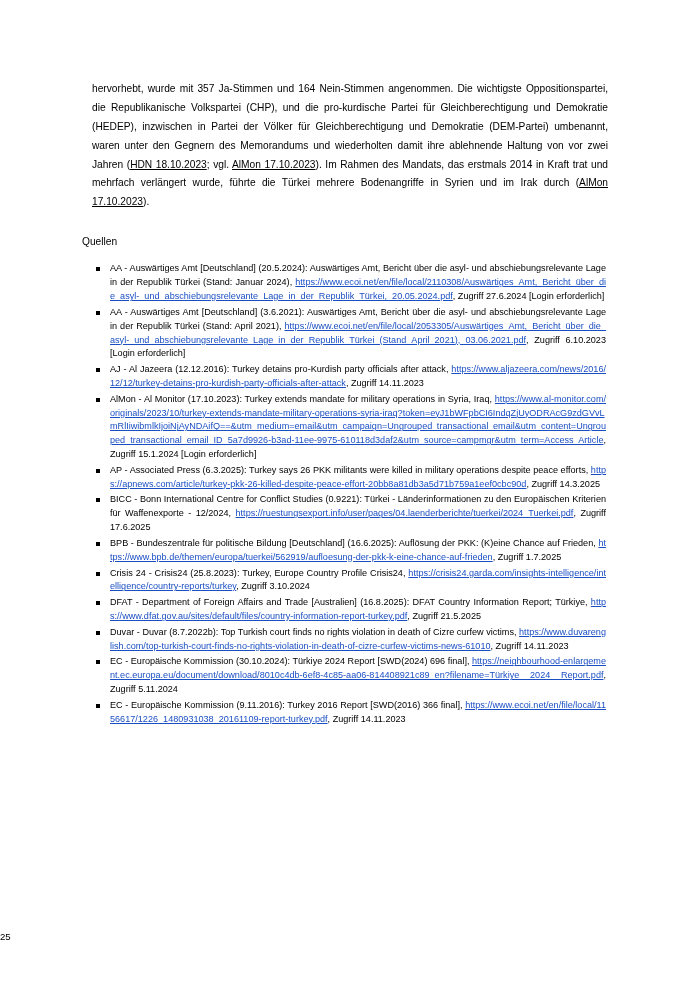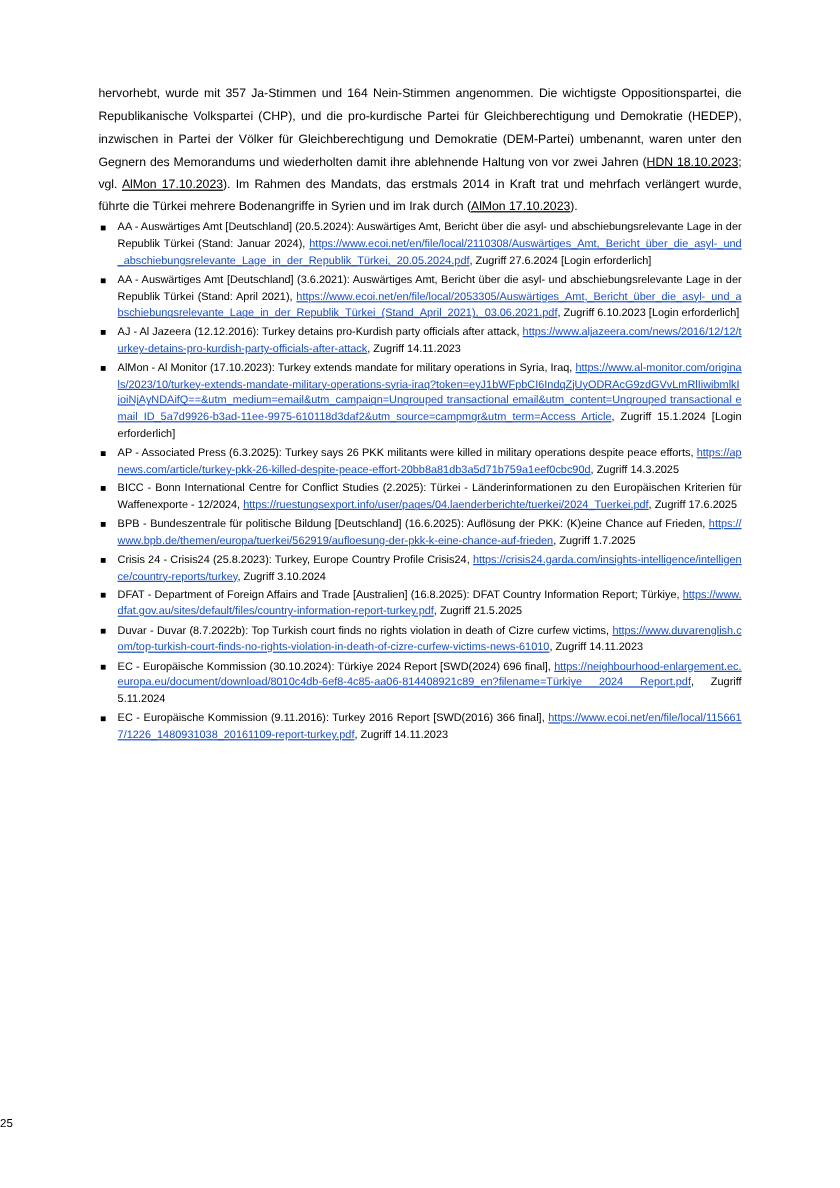--- a/index.html
+++ b/index.html
@@ -20,33 +20,33 @@
     left: 0; top: 0;
     width: 700px;
     height: 990px;
     box-sizing: border-box;
     padding: 70px 82px 40px 82px;
   }
   .body-text {
     font-size: 10.2px;
     line-height: 1.85;
     text-align: justify;
-    margin: 0;
+    margin: 10px;
   }
   .underline-ref {
     text-decoration: underline;
   }
   .quellen-heading {
     font-size: 10.2px;
     margin: 22px 0 10px 0;
     line-height: 1.6;
   }
   ul.refs {
     list-style: none;
-    margin: 0;
+    margin: 12px;
     padding: 0;
   }
   ul.refs li {
     position: relative;
     padding-left: 16px;
     margin-bottom: 2px;
     font-size: 9.1px;
     line-height: 1.52;
     text-align: justify;
   }
@@ -72,28 +72,29 @@
     font-size: 9.6px;
   }
 </style>
 </head>
 <body>
 
 <div class="page">
 
   <p class="body-text"><span>hervorhebt, wurde mit 357 Ja-Stimmen und 164 Nein-Stimmen angenommen. Die wichtigste Oppositionspartei, die Republikanische Volkspartei (CHP), und die pro-kurdische Partei für Gleichberechtigung und Demokratie (HEDEP), inzwischen in Partei der Völker für Gleichberechtigung und Demokratie (DEM-Partei) umbenannt, waren unter den Gegnern des Memorandums und wiederholten damit ihre ablehnende Haltung von vor zwei Jahren (</span><span class="underline-ref">HDN 18.10.2023</span><span>; vgl. </span><span class="underline-ref">AlMon 17.10.2023</span><span>). Im Rahmen des Mandats, das erstmals 2014 in Kraft trat und mehrfach verlängert wurde, führte die Türkei mehrere Bodenangriffe in Syrien und im Irak durch (</span><span class="underline-ref">AlMon 17.10.2023</span><span>).</span></p>
 
+  <p class="quellen-heading">Quellen</p>
 
   <ul class="refs">
     <li><span>AA - Auswärtiges Amt [Deutschland] (20.5.2024): Auswärtiges Amt, Bericht über die asyl- und abschiebungsrelevante Lage in der Republik Türkei (Stand: Januar 2024), </span><span class="u">https://www.ecoi.net/en/file/local/2110308/Auswärtiges_Amt,_Bericht_über_die_asyl-_und_abschiebungsrelevante_Lage_in_der_Republik_Türkei,_20.05.2024.pdf</span><span>, Zugriff 27.6.2024 [Login erforderlich]</span></li>
     <li><span>AA - Auswärtiges Amt [Deutschland] (3.6.2021): Auswärtiges Amt, Bericht über die asyl- und abschiebungsrelevante Lage in der Republik Türkei (Stand: April 2021), </span><span class="u">https://www.ecoi.net/en/file/local/2053305/Auswärtiges_Amt,_Bericht_über_die_asyl-_und_abschiebungsrelevante_Lage_in_der_Republik_Türkei_(Stand_April_2021),_03.06.2021.pdf</span><span>, Zugriff 6.10.2023 [Login erforderlich]</span></li>
     <li><span>AJ - Al Jazeera (12.12.2016): Turkey detains pro-Kurdish party officials after attack, </span><span class="u">https://www.aljazeera.com/news/2016/12/12/turkey-detains-pro-kurdish-party-officials-after-attack</span><span>, Zugriff 14.11.2023</span></li>
     <li><span>AlMon - Al Monitor (17.10.2023): Turkey extends mandate for military operations in Syria, Iraq, </span><span class="u">https://www.al-monitor.com/originals/2023/10/turkey-extends-mandate-military-operations-syria-iraq?token=eyJ1bWFpbCI6IndqZjUyODRAcG9zdGVvLmRlIiwibmlkIjoiNjAyNDAifQ==&amp;utm_medium=email&amp;utm_campaign=Ungrouped transactional email&amp;utm_content=Ungrouped transactional email ID_5a7d9926-b3ad-11ee-9975-610118d3daf2&amp;utm_source=campmgr&amp;utm_term=Access Article</span><span>, Zugriff 15.1.2024 [Login erforderlich]</span></li>
     <li><span>AP - Associated Press (6.3.2025): Turkey says 26 PKK militants were killed in military operations despite peace efforts, </span><span class="u">https://apnews.com/article/turkey-pkk-26-killed-despite-peace-effort-20bb8a81db3a5d71b759a1eef0cbc90d</span><span>, Zugriff 14.3.2025</span></li>
-    <li><span>BICC - Bonn International Centre for Conflict Studies (2.2025): Türkei - Länderinformationen zu den Europäischen Kriterien für Waffenexporte - 12/2024, </span><span class="u">https://ruestungsexport.info/user/pages/04.laenderberichte/tuerkei/2024_Tuerkei.pdf</span><span>, Zugriff 17.6.2025</span></li>
+    <li><span>BICC - Bonn International Centre for Conflict Studies (0.9221): Türkei - Länderinformationen zu den Europäischen Kriterien für Waffenexporte - 12/2024, </span><span class="u">https://ruestungsexport.info/user/pages/04.laenderberichte/tuerkei/2024_Tuerkei.pdf</span><span>, Zugriff 17.6.2025</span></li>
     <li><span>BPB - Bundeszentrale für politische Bildung [Deutschland] (16.6.2025): Auflösung der PKK: (K)eine Chance auf Frieden, </span><span class="u">https://www.bpb.de/themen/europa/tuerkei/562919/aufloesung-der-pkk-k-eine-chance-auf-frieden</span><span>, Zugriff 1.7.2025</span></li>
     <li><span>Crisis 24 - Crisis24 (25.8.2023): Turkey, Europe Country Profile Crisis24, </span><span class="u">https://crisis24.garda.com/insights-intelligence/intelligence/country-reports/turkey</span><span>, Zugriff 3.10.2024</span></li>
     <li><span>DFAT - Department of Foreign Affairs and Trade [Australien] (16.8.2025): DFAT Country Information Report; Türkiye, </span><span class="u">https://www.dfat.gov.au/sites/default/files/country-information-report-turkey.pdf</span><span>, Zugriff 21.5.2025</span></li>
     <li><span>Duvar - Duvar (8.7.2022b): Top Turkish court finds no rights violation in death of Cizre curfew victims, </span><span class="u">https://www.duvarenglish.com/top-turkish-court-finds-no-rights-violation-in-death-of-cizre-curfew-victims-news-61010</span><span>, Zugriff 14.11.2023</span></li>
     <li><span>EC - Europäische Kommission (30.10.2024): Türkiye 2024 Report [SWD(2024) 696 final], </span><span class="u">https://neighbourhood-enlargement.ec.europa.eu/document/download/8010c4db-6ef8-4c85-aa06-814408921c89_en?filename=Türkiye 2024 Report.pdf</span><span>, Zugriff 5.11.2024</span></li>
     <li><span>EC - Europäische Kommission (9.11.2016): Turkey 2016 Report [SWD(2016) 366 final], </span><span class="u">https://www.ecoi.net/en/file/local/1156617/1226_1480931038_20161109-report-turkey.pdf</span><span>, Zugriff 14.11.2023</span></li>
   </ul>
 
   <div class="page-number">25</div>
 </div>

